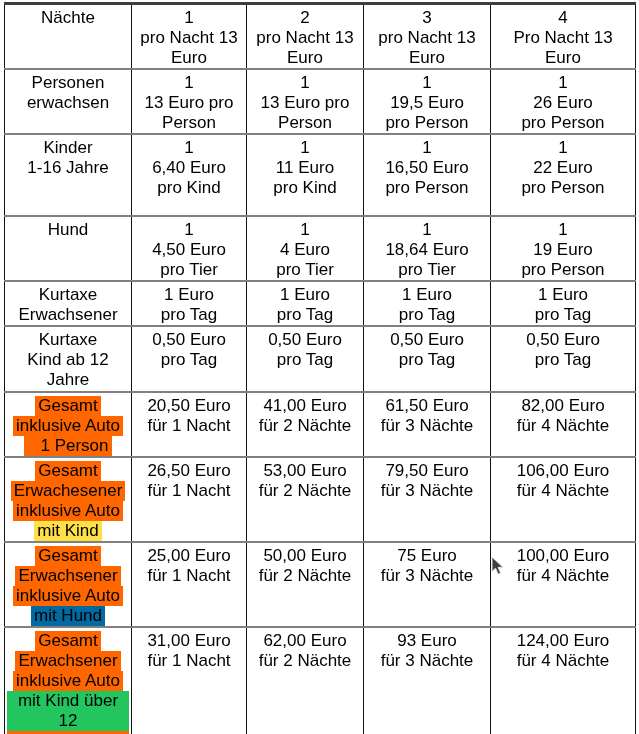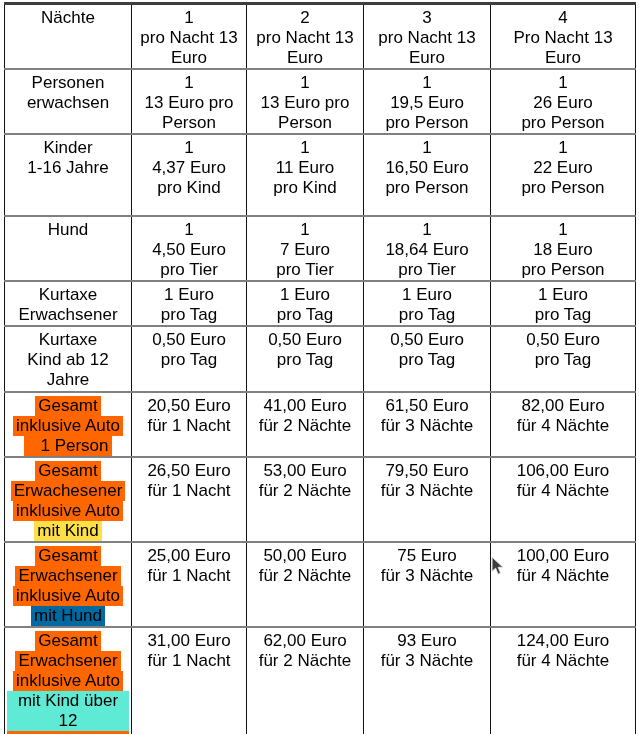--- a/index.html
+++ b/index.html
@@ -124,21 +124,21 @@
             <div class="line">pro Person</div>
           </td>
         </tr>
         <tr>
           <td>
             <div class="line">Kinder</div>
             <div class="line">1-16 Jahre</div>
           </td>
           <td>
             <div class="line">1</div>
-            <div class="line">4,37 Euro</div>
+            <div class="line">6,40 Euro</div>
             <div class="line">pro Kind</div>
           </td>
           <td>
             <div class="line">1</div>
             <div class="line">11 Euro</div>
             <div class="line">pro Kind</div>
           </td>
           <td>
             <div class="line">1</div>
             <div class="line">16,50 Euro</div>
@@ -154,31 +154,31 @@
           <td>
             <div class="line">Hund</div>
           </td>
           <td>
             <div class="line">1</div>
             <div class="line">4,50 Euro</div>
             <div class="line">pro Tier</div>
           </td>
           <td>
             <div class="line">1</div>
-            <div class="line">7 Euro</div>
+            <div class="line">4 Euro</div>
             <div class="line">pro Tier</div>
           </td>
           <td>
             <div class="line">1</div>
             <div class="line">18,64 Euro</div>
             <div class="line">pro Tier</div>
           </td>
           <td>
             <div class="line">1</div>
-            <div class="line">18 Euro</div>
+            <div class="line">19 Euro</div>
             <div class="line">pro Person</div>
           </td>
         </tr>
         <tr>
           <td>
             <div class="line">Kurtaxe</div>
             <div class="line">Erwachsener</div>
           </td>
           <td>
             <div class="line">1 Euro</div>
@@ -289,21 +289,21 @@
           <td>
             <div class="line">100,00 Euro</div>
             <div class="line">für 4 Nächte</div>
           </td>
         </tr>
         <tr>
           <td class="hl">
             <div class="line"><span style="background: rgb(255, 102, 0);">Gesamt</span></div>
             <div class="line"><span style="background: rgb(255, 102, 0);">Erwachsener</span></div>
             <div class="line"><span style="background: rgb(255, 102, 0);">inklusive Auto</span></div>
-            <div class="line"><span style="background: #5eead4;">mit Kind über 12</span></div>
+            <div class="line"><span style="background: #22c55e;">mit Kind über 12</span></div>
             <div class="line"><span style="background: rgb(255, 102, 0);">Jahre und Hund</span></div>
           </td>
           <td>
             <div class="line">31,00 Euro</div>
             <div class="line">für 1 Nacht</div>
           </td>
           <td>
             <div class="line">62,00 Euro</div>
             <div class="line">für 2 Nächte</div>
           </td>

